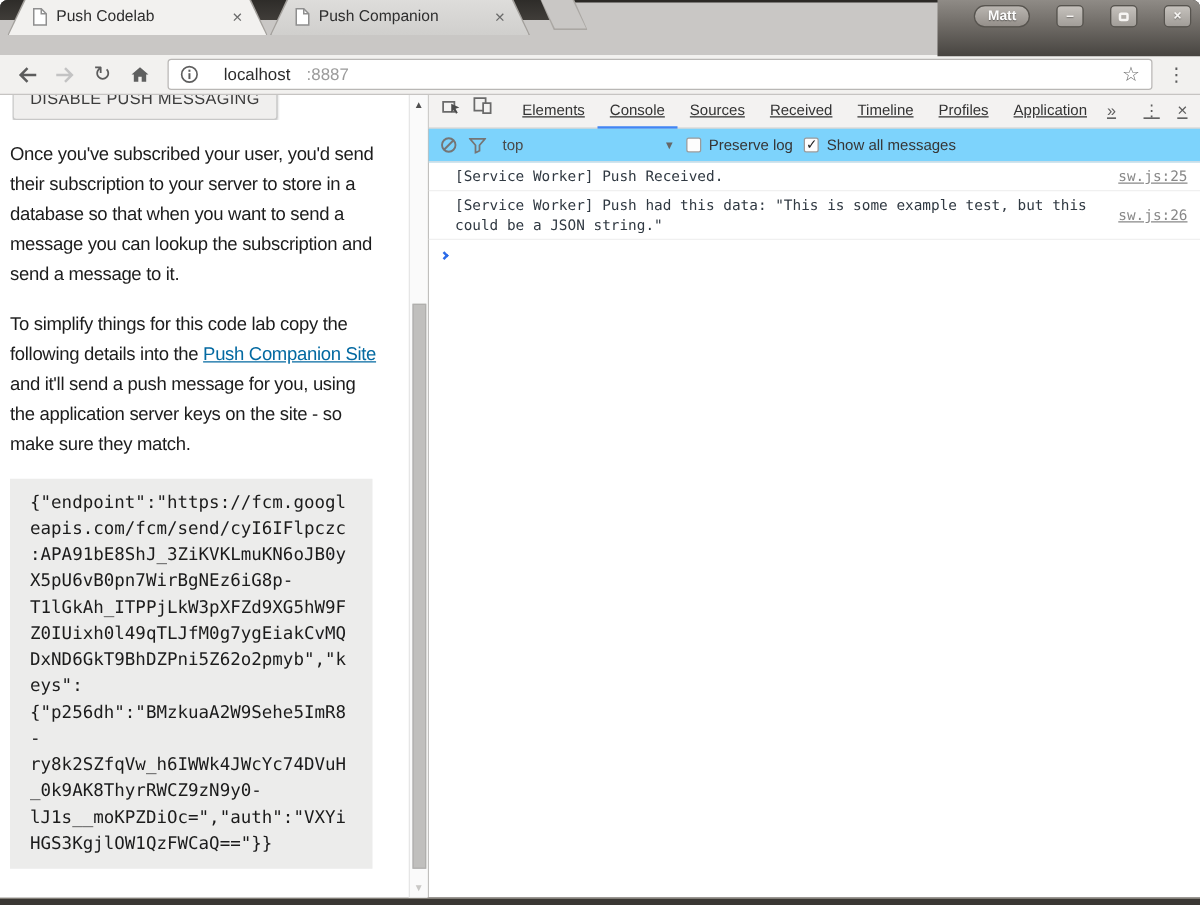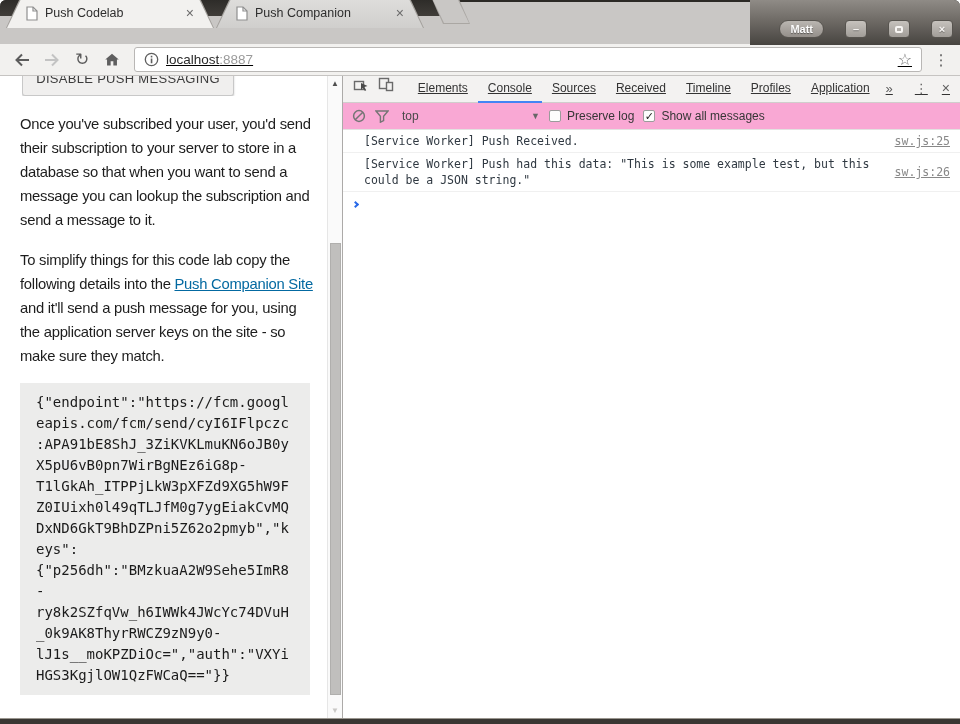--- a/index.html
+++ b/index.html
@@ -4,21 +4,21 @@
 <style>
   * { margin:0; padding:0; box-sizing:border-box; }
   html,body { width:960px; height:724px; overflow:hidden; }
   body { font-family:"Liberation Sans", sans-serif; background:#2f2d2a; }
   .window { width:960px; height:724px; position:relative; background:#fff; }
 
   
   .titleband { height:44px; position:relative; background:#c9c7c5; border-top:2px solid #2b2926; border-radius:6px 6px 0 0; }
   .dark-strip { position:absolute; left:0; top:-2px; width:458px; height:16px; background:linear-gradient(#2e2c29,#403d39); border-radius:6px 0 0 0; }
   .right-shade { position:absolute; right:0; top:-2px; width:210px; height:45px; background:linear-gradient(180deg,#8f8b86 0%,#6f6b66 45%,#474440 100%); border-radius:0 6px 0 0; }
-  .badge-controls { position:absolute; top:18px; right:7px; display:flex; gap:21px; align-items:center; z-index:5; }
+  .badge-controls { position:absolute; top:2px; right:7px; display:flex; gap:21px; align-items:center; z-index:5; }
   .profile-badge { height:18px; padding:0 10px; border:1px solid #57544f; border-radius:9px; background:linear-gradient(#bab6b1,#948f8a); color:#fdfdfd; font-size:11px; font-weight:bold; line-height:16px; text-shadow:0 1px 1px rgba(0,0,0,.45); }
   .win-btn { width:22px; height:18px; border:1px solid #57544f; border-radius:4px; background:linear-gradient(#c6c2bd,#a19d98); color:#f7f5f3; display:flex; align-items:center; justify-content:center; font-size:11px; font-weight:bold; text-shadow:0 1px 1px rgba(0,0,0,.35); }
   .glyph-box { width:8px; height:7px; border:2px solid #f7f5f3; border-radius:2px; }
   .tabstrip { position:absolute; left:6px; bottom:16px; display:flex; align-items:flex-end; z-index:4; }
   .tab { height:30px; width:208px; position:relative; margin-right:2px; }
   .tab .shape,.tab .shape-in { position:absolute; clip-path:polygon(14px 0, calc(100% - 14px) 0, 100% 100%, 0 100%); }
   .tab .shape { inset:0; background:#a3a09c; }
   .tab .shape-in { left:1px; right:1px; top:1px; bottom:0; }
   .tab.active .shape-in { background:#f2f1ef; }
   .tab.inactive .shape-in { background:linear-gradient(#dedddb,#d0cfcd); }
@@ -27,30 +27,30 @@
   .tab-close { color:#6b6b6b; font-size:14px; line-height:14px; cursor:default; }
   .newtab { width:38px; height:25px; margin:0 0 4px 6px; position:relative; }
   .newtab .shape,.newtab .shape-in { position:absolute; clip-path:polygon(0 0, calc(100% - 11px) 0, 100% 100%, 11px 100%); }
   .newtab .shape { inset:0; background:#aaa7a3; }
   .newtab .shape-in { left:1px; right:1px; top:1px; bottom:1px; background:#c9c7c5; }
 
   
   .toolbar { height:32px; background:#f2f1ef; border-bottom:1px solid #c6c4c2; display:flex; align-items:center; padding:0 8px; gap:2px; }
   .navbtn { width:28px; height:26px; display:flex; align-items:center; justify-content:center; font-size:17px; color:#5c5c5c; }
   .navbtn.disabled { color:#c3c3c3; }
-  .omnibox { flex:1; height:25px; margin:0 6px; background:#fff; border:1px solid #b9b7b5; border-radius:3px; display:flex; align-items:center; padding:0 9px; gap:7px;text-decoration:underline; }
+  .omnibox { flex:1; height:25px; margin:0 6px; background:#fff; border:1px solid #b9b7b5; border-radius:3px; display:flex; align-items:center; padding:0 9px; gap:20px; }
   .url-host { font-size:13.5px; color:#2b2b2b; }
   .url-port { font-size:13.5px; color:#9b9b9b; margin-left:-7px; }
   .star { margin-left:auto; font-size:16px; color:#6f6f6f; }
   .menu-dots { width:22px; text-align:center; font-size:15px; color:#5c5c5c; letter-spacing:0; }
 
   
   .content { display:flex; height:642px; background:#fff; }
   .page-pane { width:342px; position:relative; background:#fff; }
-  .page-scroll { position:absolute; left:0; top:0; right:15px; bottom:0; overflow:hidden; padding-left:20px; }
+  .page-scroll { position:absolute; left:0; top:0; right:15px; bottom:0; overflow:hidden; padding-left:8px; }
   .clip-btn-wrap { height:20px; overflow:hidden; position:relative; width:214px; margin-left:2px; }
   .push-btn { position:absolute; top:-16px; left:0; width:212px; height:36px; background:#f0efee; border:1px solid #c8c8c8; border-radius:3px; box-shadow:0 1px 2px rgba(0,0,0,.22); font-family:"Liberation Sans",sans-serif; font-size:13px; color:#3c3c3c; letter-spacing:.3px; }
   .page-scroll p { font-size:14.8px; line-height:24px; letter-spacing:-0.25px; color:#1d1d1d; margin:16px 0 15px 0; width:300px; }
   .companion-link { color:#0369a1; text-decoration:underline; }
   .code-block { width:290px; background:#ececeb; padding:9px 16px; font-family:"DejaVu Sans Mono", monospace; font-size:14px; line-height:21px; color:#1b1b1b; white-space:pre; margin-top:13px; overflow:hidden; }
 
   
   .page-scrollbar { position:absolute; right:0; top:0; width:15px; bottom:0; background:#fafafa; border-left:1px solid #e6e6e6; }
   .sb-up { position:absolute; top:3px; left:0; right:0; text-align:center; font-size:8px; color:#4f4f4f; }
   .sb-down { position:absolute; bottom:3px; left:0; right:0; text-align:center; font-size:8px; color:#c9c8c6; }
@@ -61,21 +61,21 @@
   
   .devtools { flex:1; display:flex; flex-direction:column; font-size:12px; color:#333; min-width:0; }
   .dt-toolbar { height:27px; background:#f3f2f1; border-bottom:1px solid #d0cecd; display:flex; align-items:flex-start; padding-left:5px;text-decoration:underline; }
   .dt-iconbtn { width:26px; display:flex; align-items:center; justify-content:center; }
   .dt-sep { width:1px; background:#d0cecd; margin:5px 4px; }
   .dt-tab { padding:0 10px; line-height:25px; color:#333; white-space:nowrap; }
   .dt-tab.active { border-bottom:2px solid #4285f4; }
   .dt-more { padding:0 6px; line-height:25px; font-size:13px; color:#5f5f5f; }
   .dt-menu { padding:0 7px; line-height:25px; font-size:13px; color:#5f5f5f; }
   .dt-close { padding:0 10px 0 7px; line-height:25px; font-size:14px; color:#5f5f5f; }
-  .dt-filterbar { height:27px; background:#f9a8d4; border-bottom:1px solid #e3e2e1; display:flex; align-items:center; padding:0 9px; gap:9px; }
+  .dt-filterbar { height:27px; background:#7dd3fc; border-bottom:1px solid #e3e2e1; display:flex; align-items:center; padding:0 9px; gap:9px; }
   .ctx-select { display:flex; align-items:center; width:138px; margin-left:4px; color:#4a4a4a; }
   .ctx-label { flex:1; }
   .ctx-arrow { font-size:9px; color:#666; }
   .chk { width:12px; height:12px; border:1px solid #9b9b9b; border-radius:2px; background:#fdfdfd; display:inline-flex; align-items:center; justify-content:center; font-size:11px; line-height:10px; color:#222; }
   .chk-label { color:#363636; margin-left:-3px; }
   .console { flex:1; font-family:"DejaVu Sans Mono", monospace; font-size:11.5px; color:#303942; }
   .crow { display:flex; align-items:center; padding:3px 10px 3px 21px; border-bottom:1px solid #f0f0f0; line-height:16px; }
   .cmsg { flex:1; min-width:0; }
   .clink { color:#888; text-decoration:underline; margin-left:12px; white-space:nowrap; }
   .prompt-row { padding:7px 10px 4px 8px; display:flex; }

